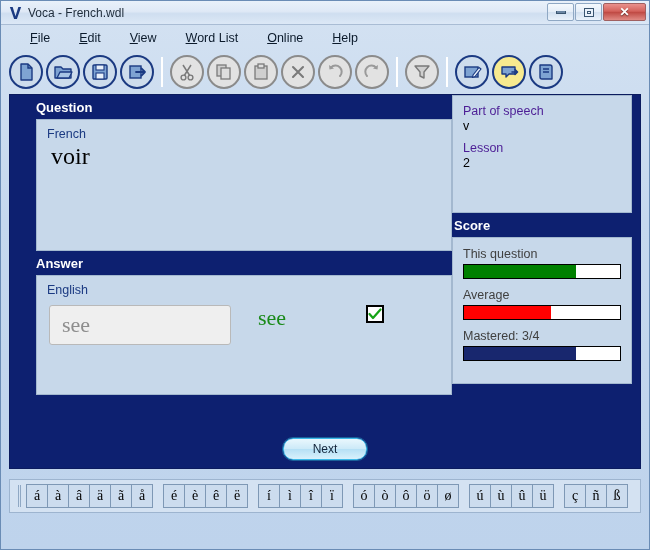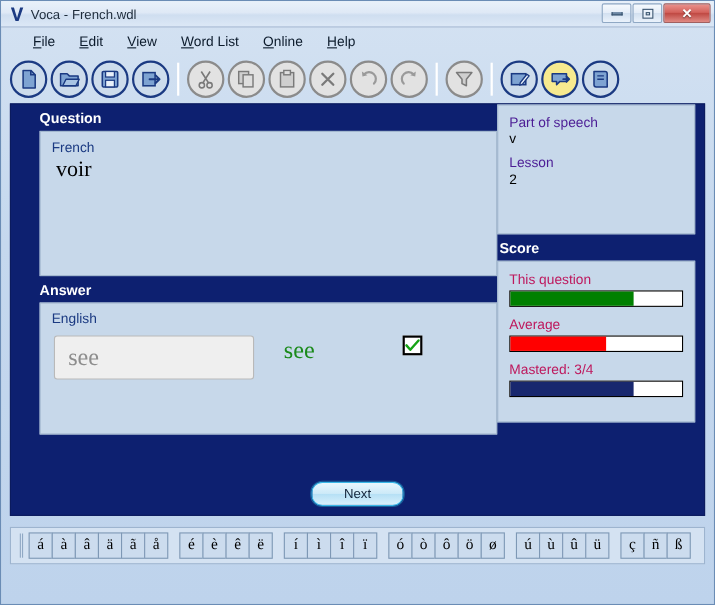--- a/index.html
+++ b/index.html
@@ -56,21 +56,21 @@
   .gl-rest { width: 10px; height: 9px; border: 1px solid #3a5570; background: #e9f1fa; position: relative; }
   .gl-rest::after { content:""; position:absolute; left:2px; top:2px; right:2px; bottom:2px; border:1px solid #3a5570; }
   .gl-close { color: #fff; font-size: 12px; font-weight: bold; text-shadow: 0 1px 1px rgba(0,0,0,.5); line-height: 1; }
 
   
   .menubar {
     height: 25px;
     display: flex; align-items: center;
     padding-left: 18px;
     background: transparent;
-    gap: 0px;
+    gap: 7px;
   }
   .menu-item {
     font-size: 12.5px;
     color: #0b1a2b;
     padding: 3px 11px;
     white-space: nowrap;
   }
   .menu-item u { text-decoration: underline; }
 
   
@@ -117,21 +117,21 @@
     margin: 0 8px 0 10px;
     position: relative;
   }
   .field-label {
     font-size: 12.5px;
     color: #1b3a82;
     padding: 7px 0 0 10px;
   }
   .value-big {
     font-family: "Liberation Serif", serif;
-    font-size: 20px;
+    font-size: 24px;
     color: #000;
     padding: 2px 0 0 14px;
     line-height: 1.15;
   }
   .panel-q { height: 132px; }
   .panel-a { height: 120px; }
 
   
   .ans-row {
     display: flex; align-items: flex-start;
@@ -168,21 +168,21 @@
   .panel-s { height: 147px; margin: 0 8px 0 8px; }
   .info-label {
     font-size: 12.5px; color: #4c1d95;
     padding: 8px 0 0 10px;
   }
   .info-value {
     font-size: 12.5px; color: #000;
     padding: 1px 0 0 10px;
   }
   .score-label {
-    font-size: 12.5px; color: #be185d;
+    font-size: 12.5px; color: #404040;
     padding: 9px 0 3px 10px;
   }
   .bar-track {
     height: 15px;
     margin: 0 10px;
     background: #ffffff;
     border: 1px solid #000;
   }
   .bar-fill { height: 100%; }
 

